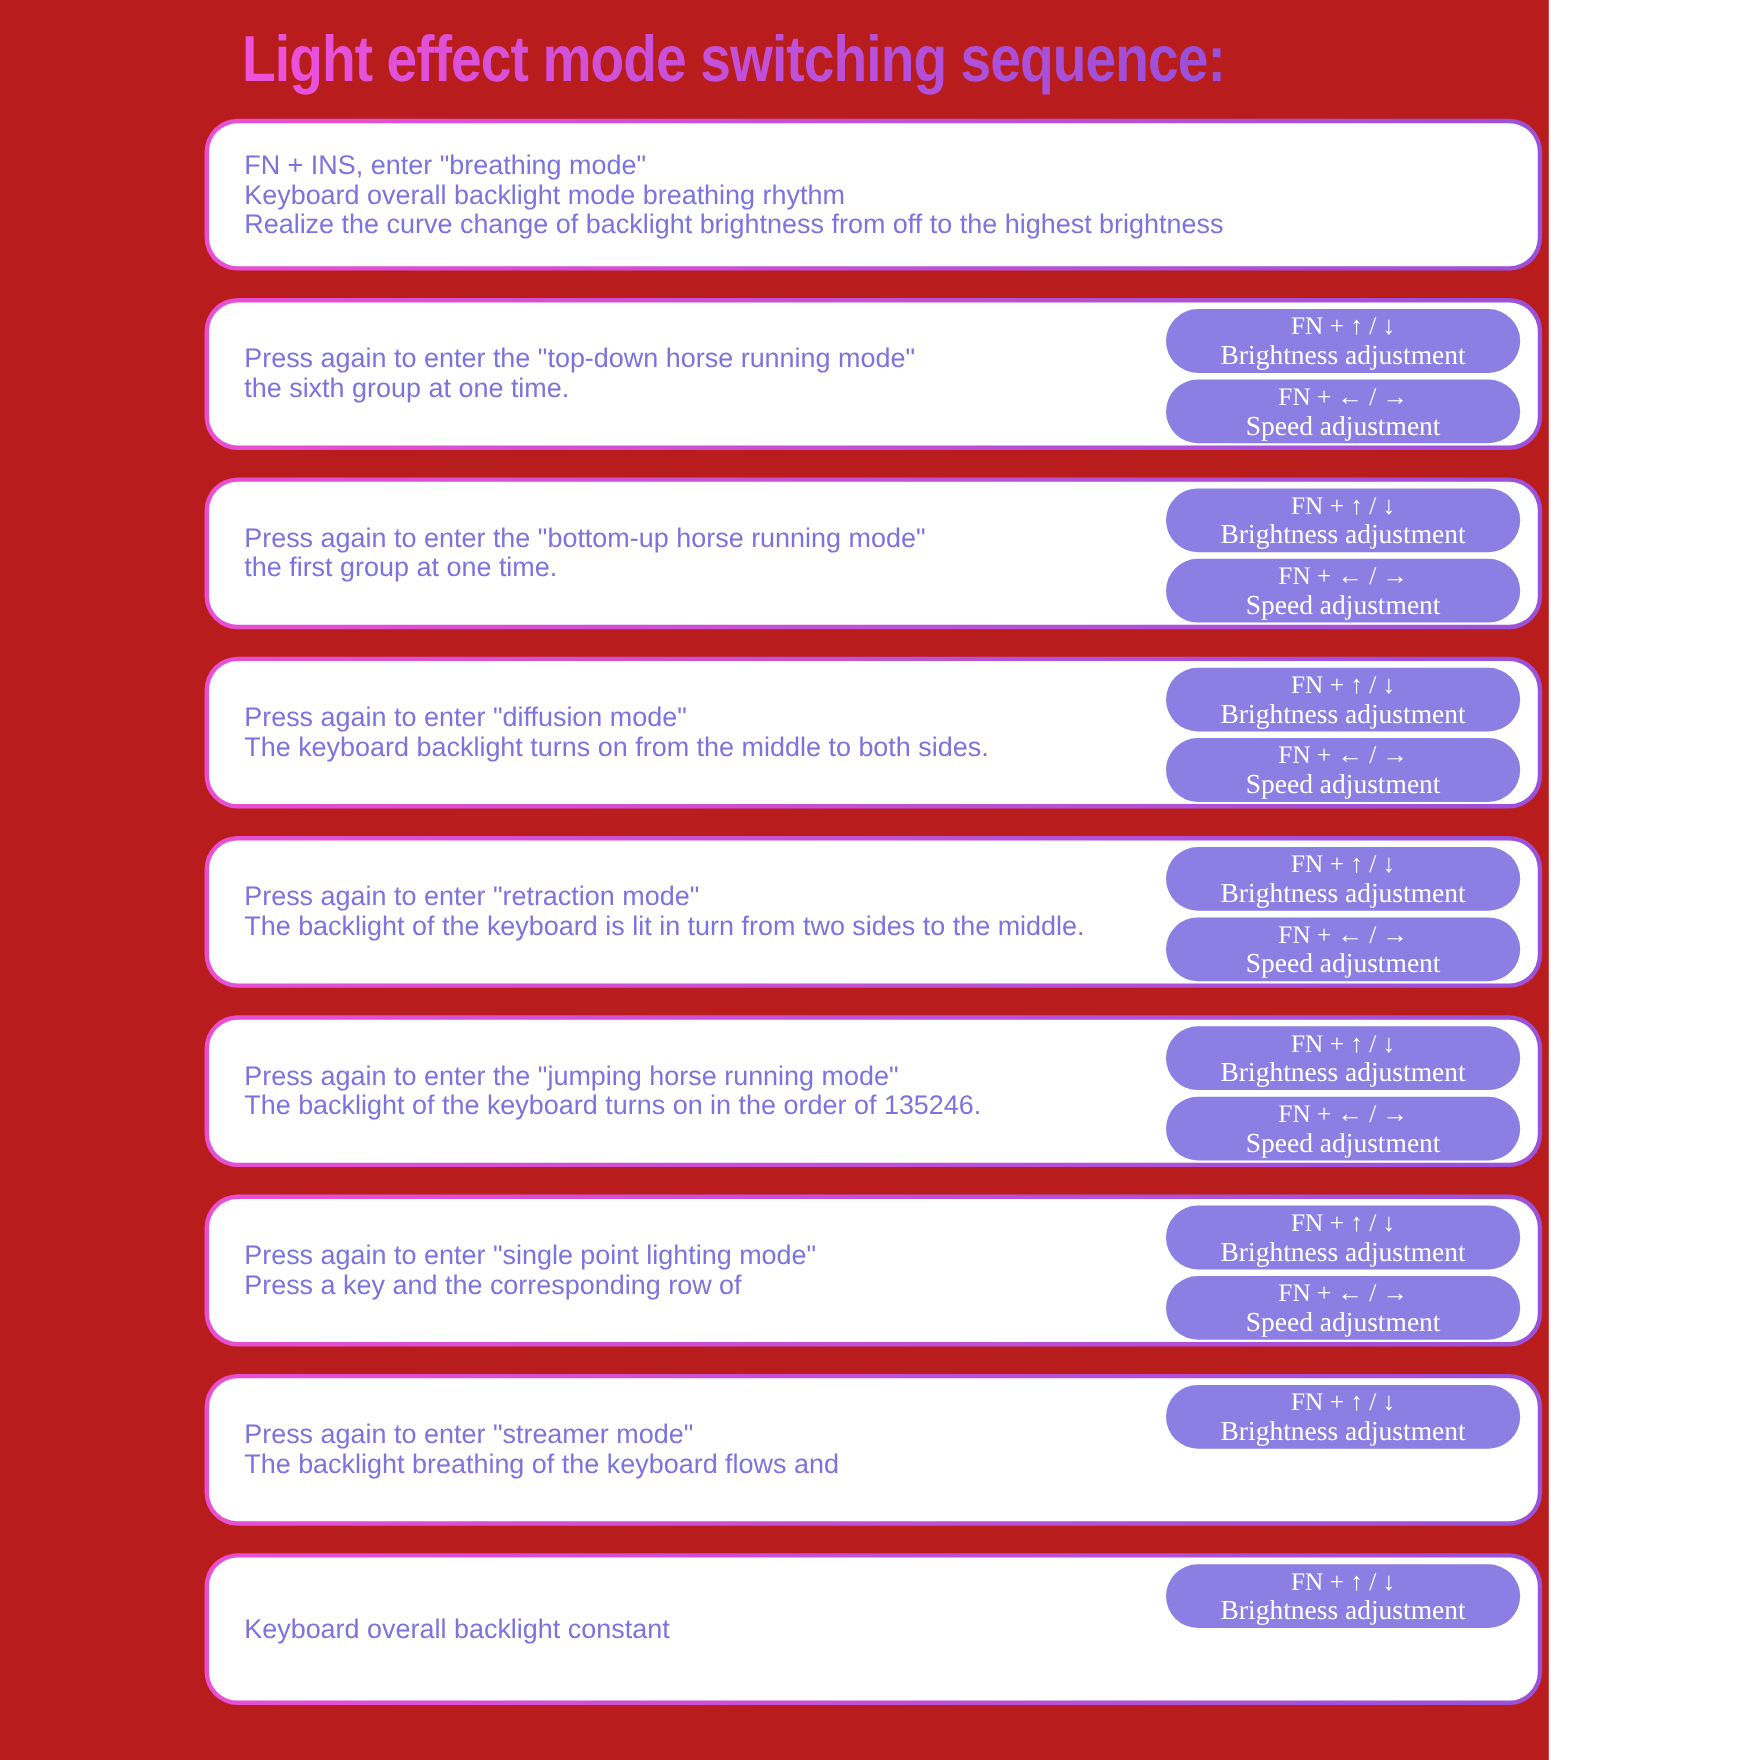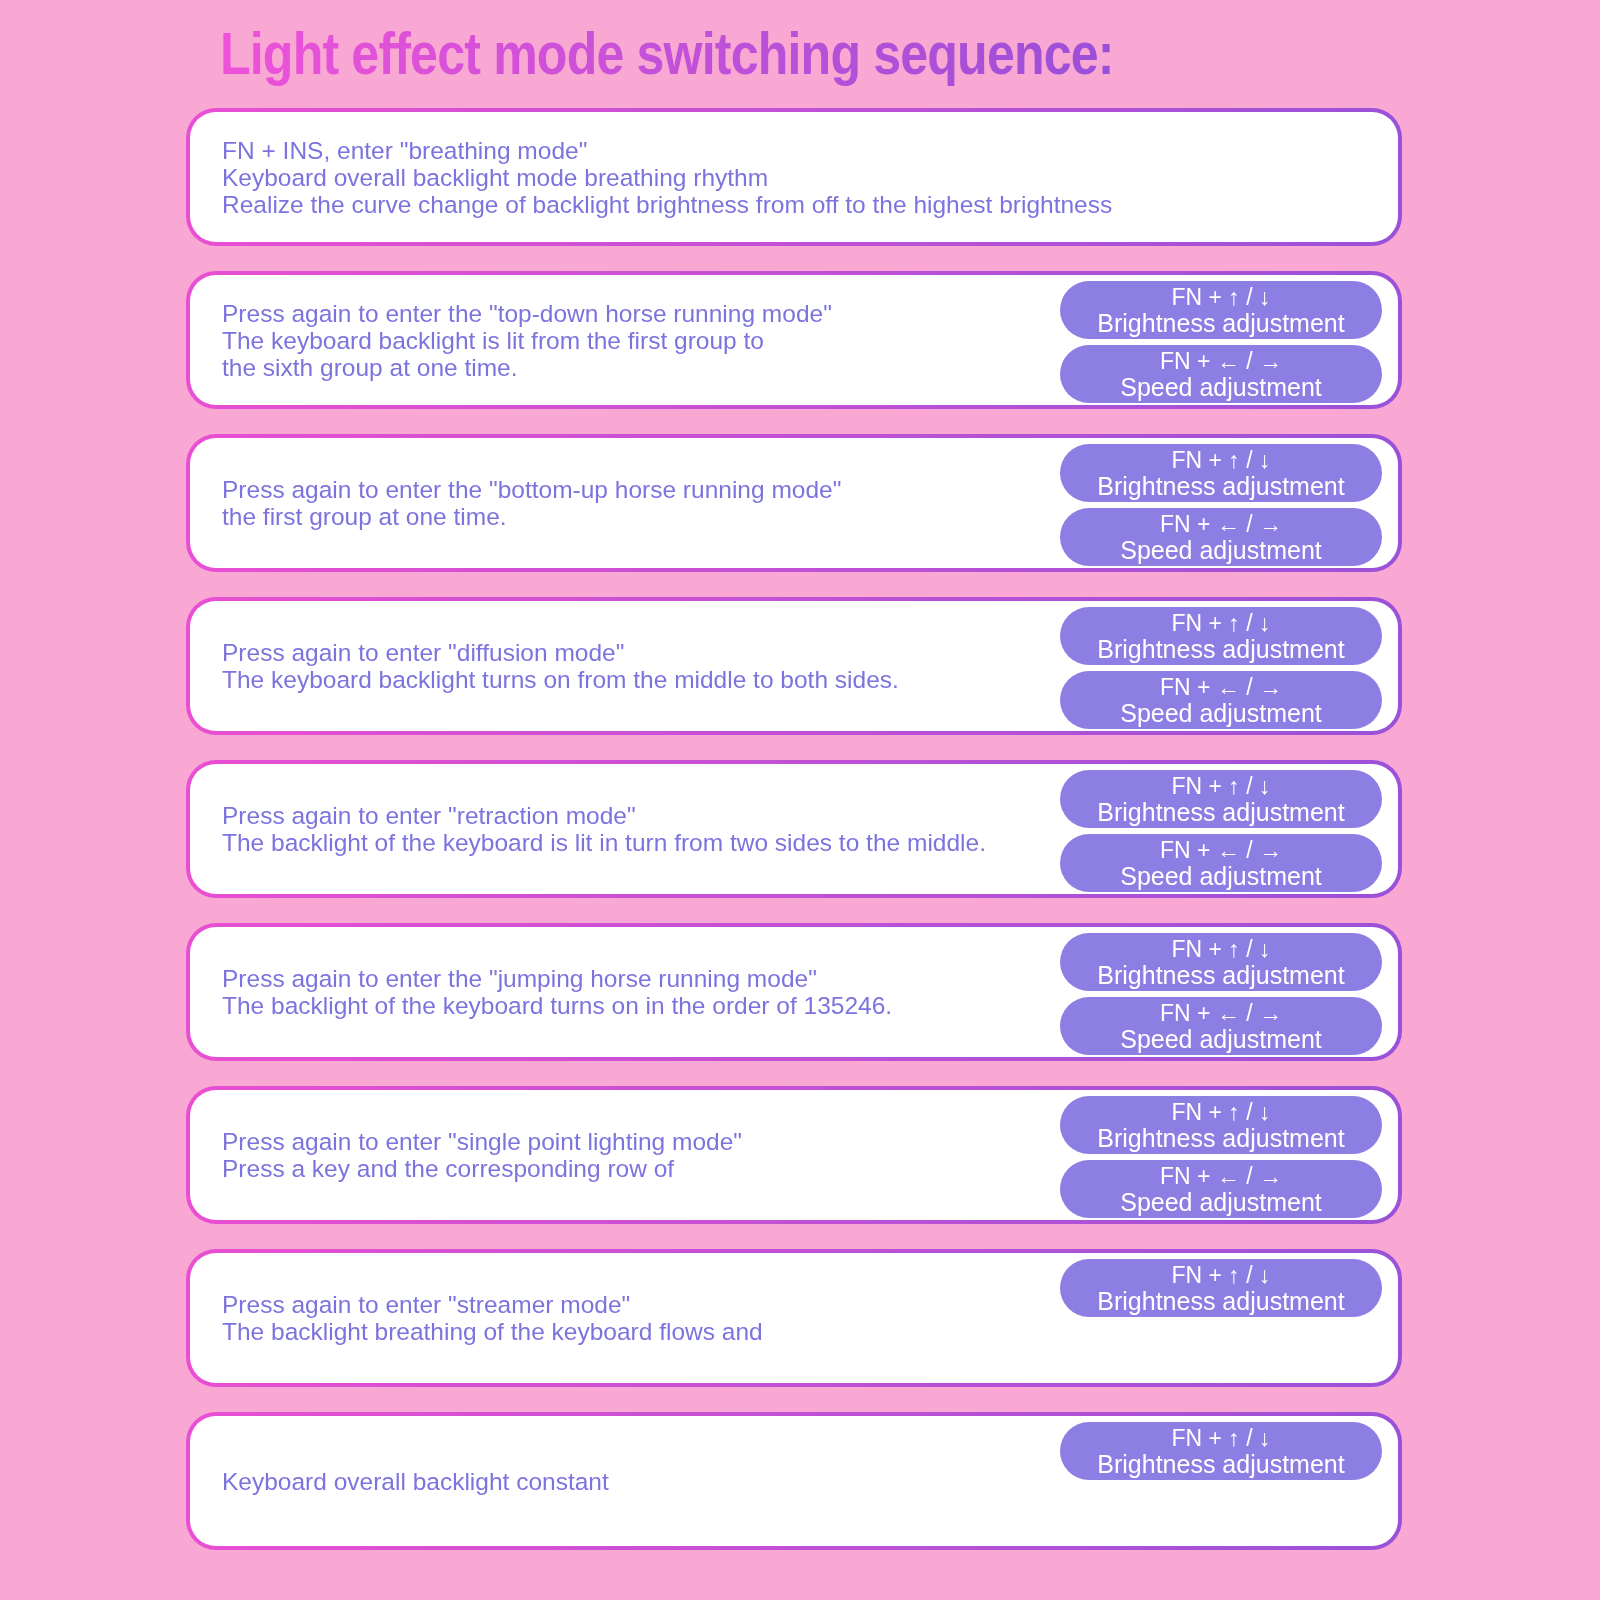--- a/index.html
+++ b/index.html
@@ -12,21 +12,21 @@
     --pill-text: #ffffff;
   }
   * { box-sizing: border-box; }
   html, body { margin: 0; padding: 0; }
   body {
     width: 1600px; height: 1600px;
     background: #ffffff;
     font-family: "Liberation Sans", sans-serif;
     overflow: hidden;
   }
-  .page { position: relative; width: 1600px; height: 1600px; background: #f9a8d4; padding-left: 32px; }
+  .page { position: relative; width: 1408px; height: 1600px; background: #b91c1c; padding-left: 32px; }
 
   .title {
     position: absolute; left: 220px; top: 20px; margin: 0;
     font-size: 59px; font-weight: bold; letter-spacing: -1px;
     white-space: nowrap;
     background: linear-gradient(90deg, var(--title-start) 0%, var(--title-end) 100%);
     -webkit-background-clip: text; background-clip: text;
     color: transparent;
     transform: scaleX(0.85); transform-origin: left center;
   }
@@ -43,21 +43,21 @@
     position: relative; width: 100%; height: 100%;
     background: #ffffff; border-radius: 26px;
     display: flex; align-items: center;
     padding-left: 32px; padding-right: 360px;
   }
   .desc { font-size: 24.5px; line-height: 27px; color: var(--text); }
   .desc .line { white-space: nowrap; }
 
   .pills {
     position: absolute; top: 6px; right: 16px;
-    display: flex; flex-direction: column; gap: 6px;
+    display: flex; flex-direction: column; gap: 6px; font-family: Liberation Serif, serif;
   }
   .pill {
     width: 322px; height: 58px; border-radius: 29px;
     background: var(--pill); color: var(--pill-text);
     display: flex; flex-direction: column; justify-content: center; align-items: center;
     text-align: center;
   }
   .pill .keys  { font-size: 23px; line-height: 26px; }
   .pill .label { font-size: 25px; line-height: 27px; }
 </style>
@@ -73,21 +73,20 @@
             <div class="line">FN + INS, enter "breathing mode"</div>
             <div class="line">Keyboard overall backlight mode breathing rhythm</div>
             <div class="line">Realize the curve change of backlight brightness from off to the highest brightness</div>
           </div>
         </div>
       </div>
       <div class="box">
         <div class="box-inner">
           <div class="desc">
             <div class="line">Press again to enter the "top-down horse running mode"</div>
-            <div class="line">The keyboard backlight is lit from the first group to</div>
             <div class="line">the sixth group at one time.</div>
           </div>
           <div class="pills">
             <div class="pill">
               <div class="keys">FN + ↑ / ↓</div>
               <div class="label">Brightness adjustment</div>
             </div>
             <div class="pill">
               <div class="keys">FN + ← / →</div>
               <div class="label">Speed adjustment</div>

